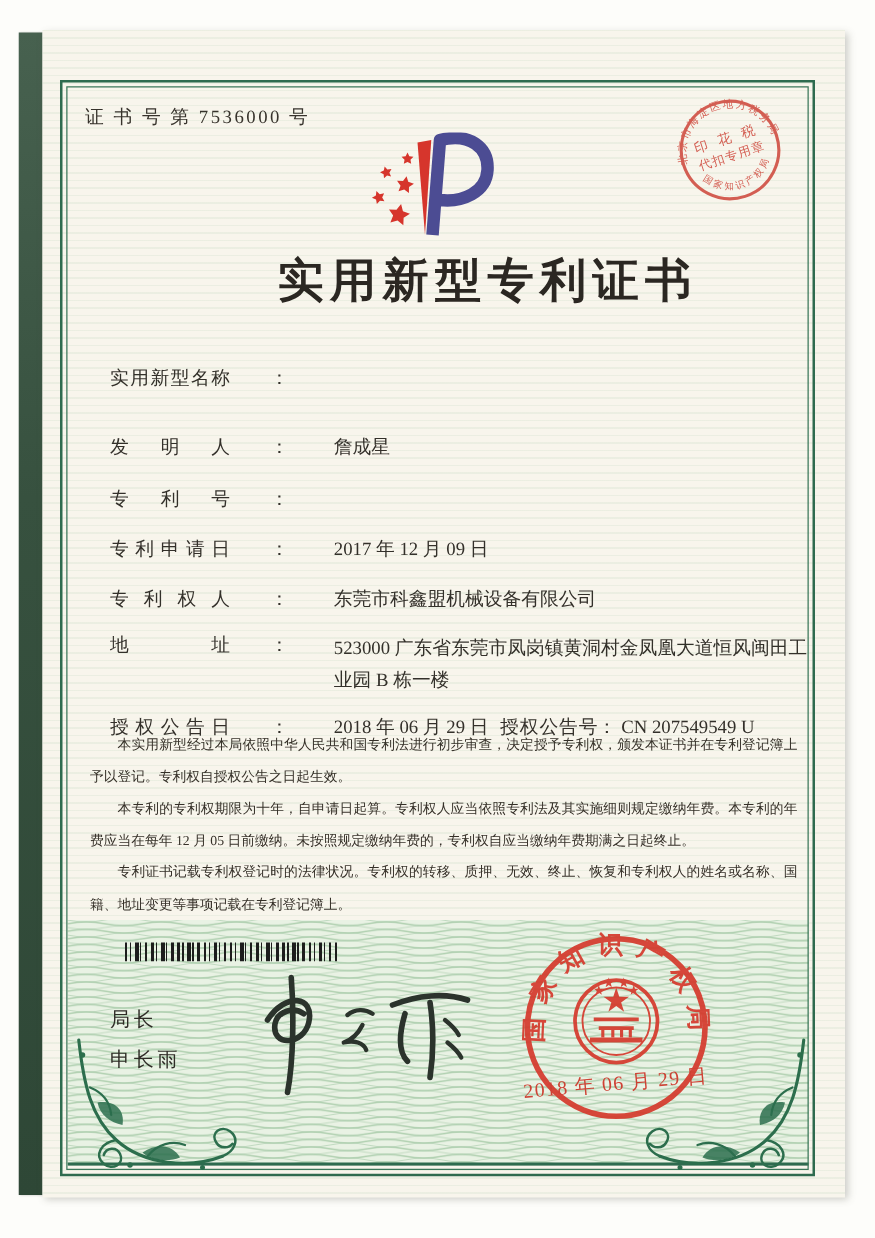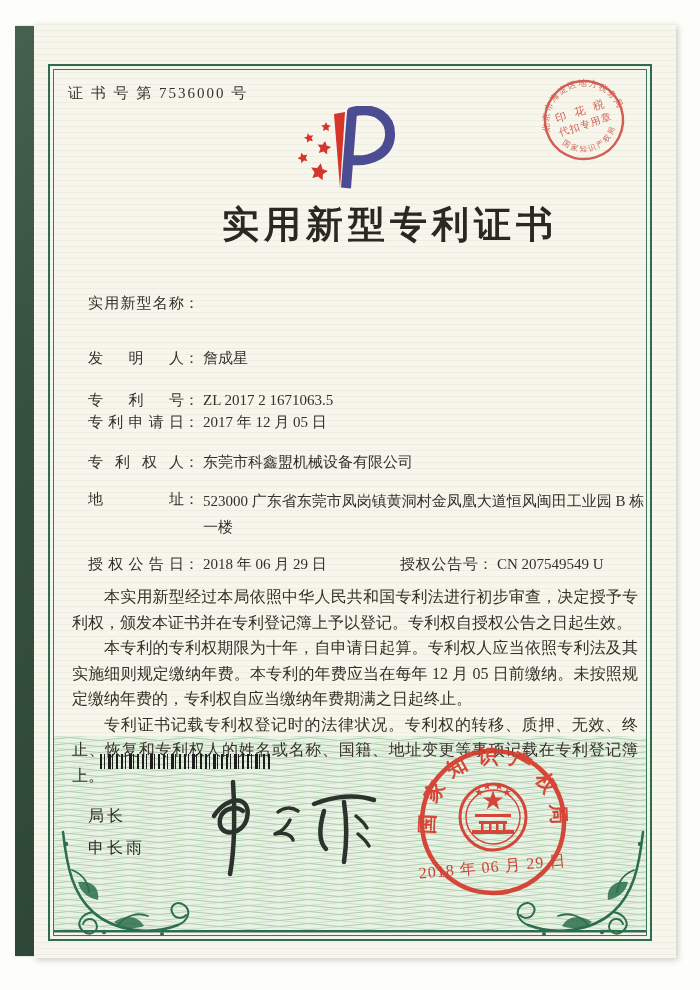--- a/index.html
+++ b/index.html
@@ -29,38 +29,38 @@
   .cert-no { position:absolute; left:34px; top:60px; font-size:15px; letter-spacing:2px;
     color:#37332c; }
 
   .logo { position:absolute; left:254px; top:82px; width:120px; height:88px; }
 
   .title { position:absolute; left:14px; top:176px; width:604px; text-align:center;
     font-size:37px; font-weight:600; letter-spacing:5px; color:#2b2722;margin-left:40px; }
 
   .fields { position:absolute; left:54px; top:268px; width:562px; color:#33302a;
     font-size:15px; }
-  .frow { display:flex; line-height:22px; }
+  .frow { display:flex; line-height:22px;gap:32px; }
   .flabel { display:inline-block; width:96px; text-align:justify; text-align-last:justify;
     flex:none; }
   .fcolon { flex:none; }
   .fvalue { flex:1; padding-left:4px; }
   .frow.r1 { margin-bottom:33px; }
   .frow.r2 { margin-bottom:20px; }
-  .frow.r3 { }
+  .frow.r3 { margin-bottom:18px; }
   .frow.r4 { margin-bottom:18px; }
   .frow.r5 { margin-bottom:15px; }
   .frow.r6 { margin-bottom:13px; }
   .frow.r6 .fvalue { line-height:26px; }
   .frow.r7 { position:relative; }
   .grant-no { position:absolute; left:312px; top:0; display:flex; line-height:22px; }
   .grant-no .flabel { width:78px; }
 
   .body-text { position:absolute; left:38px; top:560px; width:566px; color:#353028;
-    font-size:16px; line-height:25.5px; text-align:justify; }
+    font-size:11px; line-height:25.5px; text-align:justify; }
   .body-text p { text-indent:2em; }
 
   .barcode { position:absolute; left:66px; top:730px; width:172px; height:15px;
     background:repeating-linear-gradient(90deg,
       #1d1d1d 0 2px, rgba(0,0,0,0) 2px 4px,
       #1d1d1d 4px 5px, rgba(0,0,0,0) 5px 8px,
       #1d1d1d 8px 11px, rgba(0,0,0,0) 11px 12px,
       #1d1d1d 12px 13px, rgba(0,0,0,0) 13px 16px,
       #1d1d1d 16px 18px, rgba(0,0,0,0) 18px 21px); }
 
@@ -170,26 +170,25 @@
           <span class="fcolon">：</span>
       </div>
       <div class="frow r2">
         <span class="flabel">发明人</span>
           <span class="fcolon">：</span>
         <span class="fvalue">詹成星</span>
       </div>
       <div class="frow r3">
         <span class="flabel">专利号</span>
           <span class="fcolon">：</span>
-        <span class="fvalue">ZL 2017 2 1671063.5</span>
       </div>
       <div class="frow r4">
         <span class="flabel">专利申请日</span>
           <span class="fcolon">：</span>
-        <span class="fvalue">2017 年 12 月 05 日</span>
+        <span class="fvalue">2017 年 12 月 09 日</span>
       </div>
       <div class="frow r5">
         <span class="flabel">专利权人</span>
           <span class="fcolon">：</span>
         <span class="fvalue">东莞市科鑫盟机械设备有限公司</span>
       </div>
       <div class="frow r6">
         <span class="flabel">地址</span>
           <span class="fcolon">：</span>
         <span class="fvalue">523000 广东省东莞市凤岗镇黄洞村金凤凰大道恒风闽田工业园 B 栋一楼</span>

